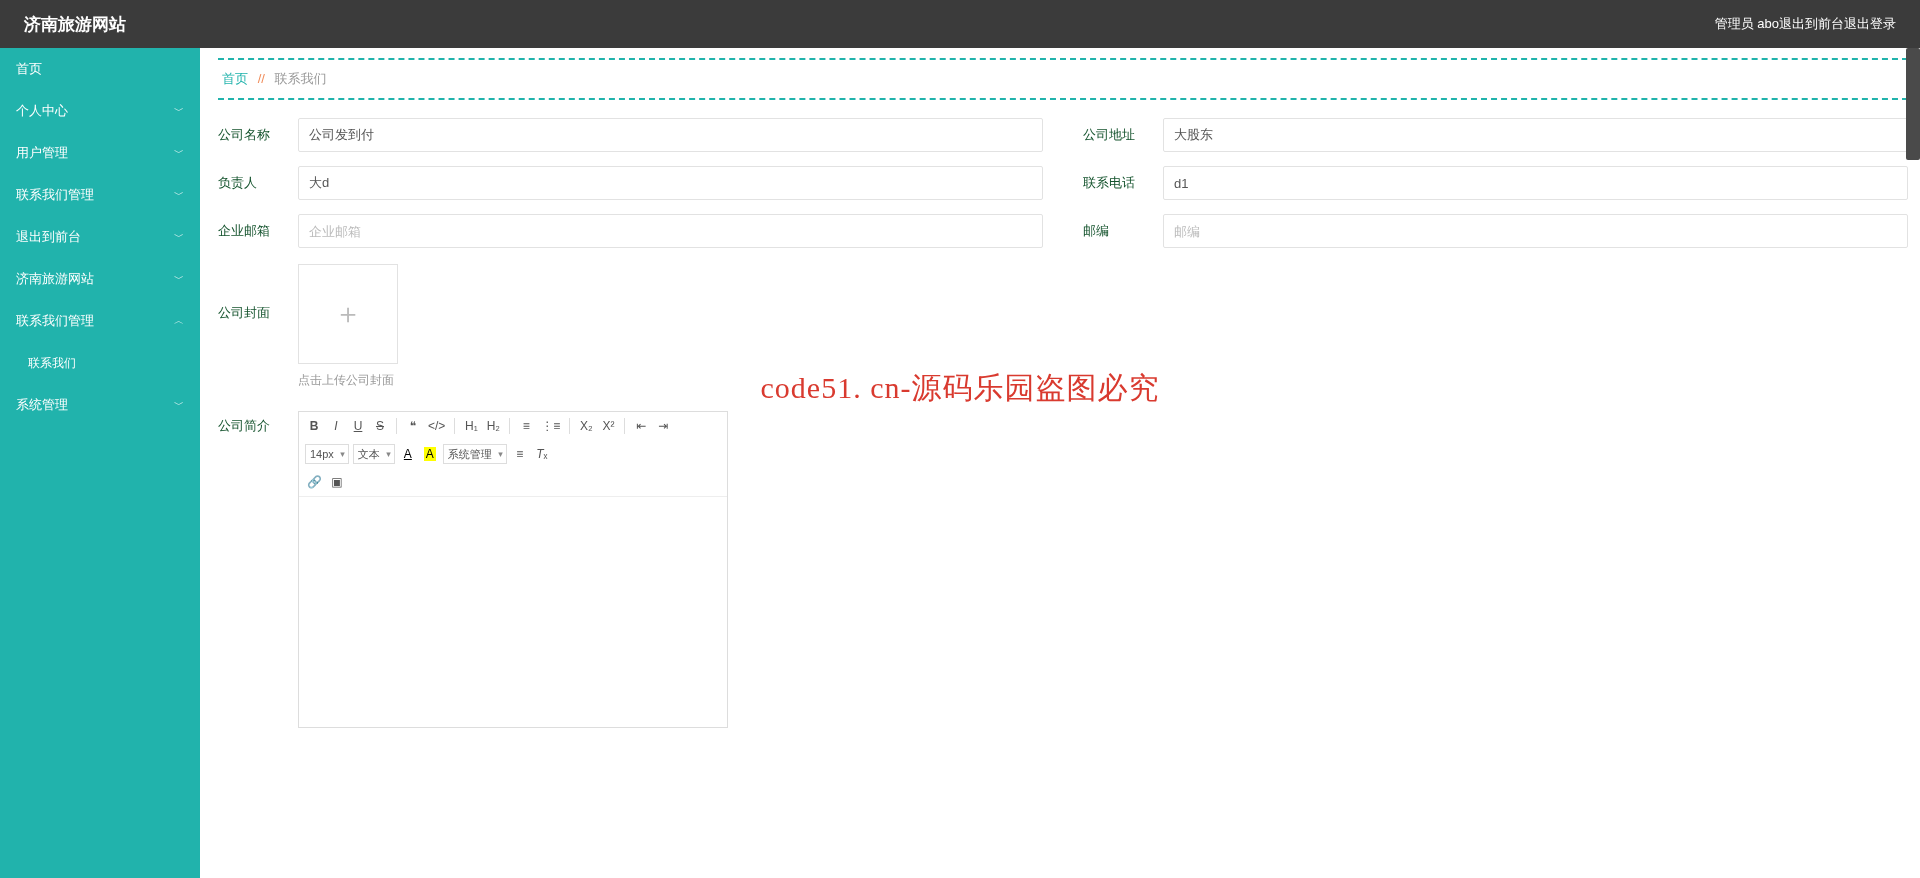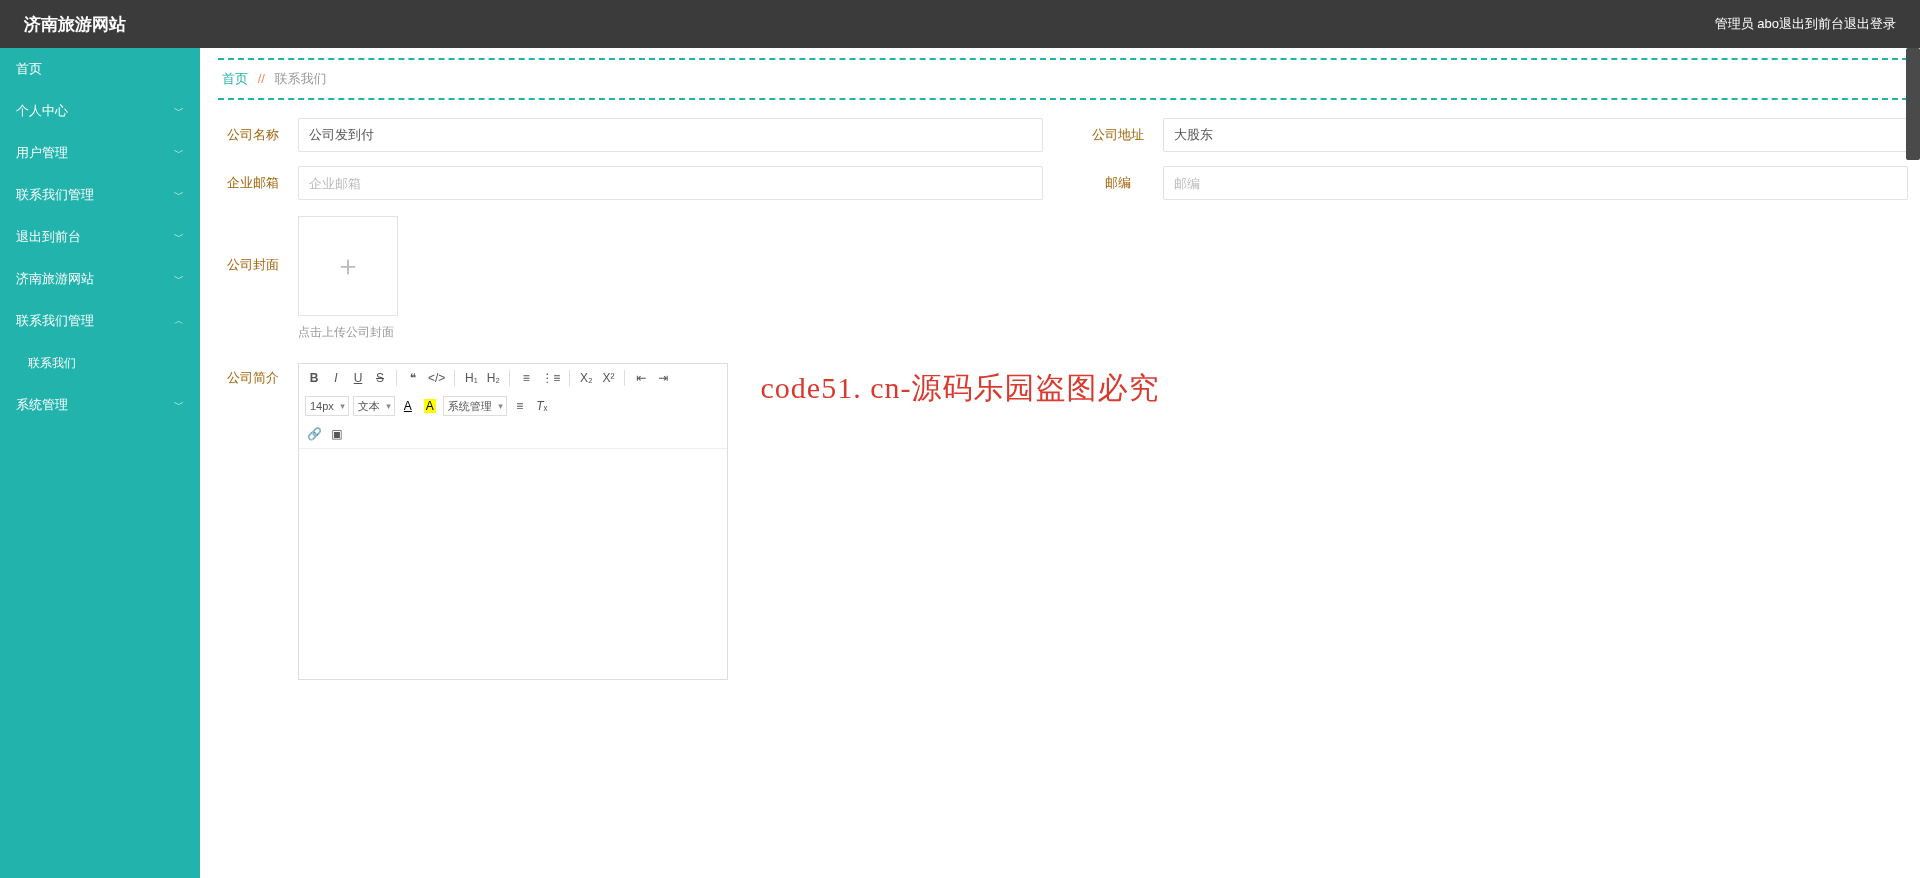--- a/index.html
+++ b/index.html
@@ -26,21 +26,21 @@
 .main { position: absolute; top: 48px; left: 200px; right: 0; bottom: 0; background: #fff; overflow-y: auto; z-index: 1; }
 .main-inner { padding: 10px 12px 30px 18px; position: relative; z-index: 3; }
 .breadcrumb { border-top: 2px dashed #21b3ac; border-bottom: 2px dashed #21b3ac; padding: 10px 4px; font-size: 13px; margin-bottom: 18px; }
 .bc-home { color: #21b3ac; }
 .bc-sep { color: #f08c5a; margin: 0 6px; }
 .bc-cur { color: #999; }
 
 
 .form-row { display: flex; gap: 40px; margin-bottom: 14px; }
 .form-group { display: flex; align-items: center; flex: 1; }
-.form-label { width: 80px; text-align: center; color: #a16207; font-size: 13px; padding-right: 10px; flex-shrink: 0; }
+.form-label { width: 80px; text-align: left; color: #14532d; font-size: 13px; padding-right: 10px; flex-shrink: 0; }
 .form-input { flex: 1; height: 34px; border: 1px solid #e2e2e2; border-radius: 2px; padding: 0 10px; font-size: 13px; color: #555; background: #fff; }
 .form-input::placeholder { color: #bbb; }
 
 .upload-row { display:flex; align-items:flex-start; margin: 16px 0 22px 0; }
 .upload-box { width: 100px; height: 100px; border: 1px solid #e2e2e2; display:flex; align-items:center; justify-content:center; cursor:pointer; }
 .upload-box .plus { font-size: 28px; color: #bbb; font-weight: 200; }
 .upload-hint { font-size: 12px; color: #999; margin-top: 8px; }
 
 
 .editor-row { display:flex; align-items:flex-start; }
@@ -173,20 +173,30 @@
       <div class="form-group">
         <div class="form-label">公司名称</div>
         <input class="form-input" value="公司发到付" style="">
       </div>
       <div class="form-group">
         <div class="form-label">公司地址</div>
         <input class="form-input" value="大股东" style="">
       </div>
     </div>
 
+    <div class="form-row">
+      <div class="form-group">
+        <div class="form-label">负责人</div>
+        <input class="form-input" value="大d" style="">
+      </div>
+      <div class="form-group">
+        <div class="form-label">联系电话</div>
+        <input class="form-input" value="d1" style="">
+      </div>
+    </div>
 
     <div class="form-row">
       <div class="form-group">
         <div class="form-label">企业邮箱</div>
         <input class="form-input" placeholder="企业邮箱" style="">
       </div>
       <div class="form-group">
         <div class="form-label">邮编</div>
         <input class="form-input" placeholder="邮编" style="">
       </div>

